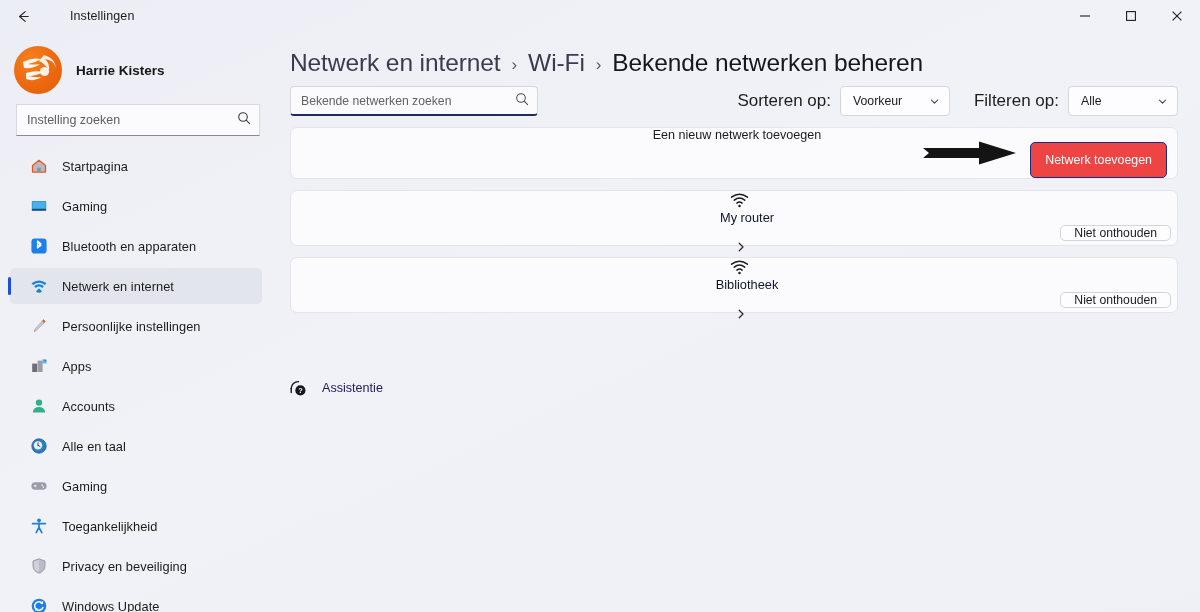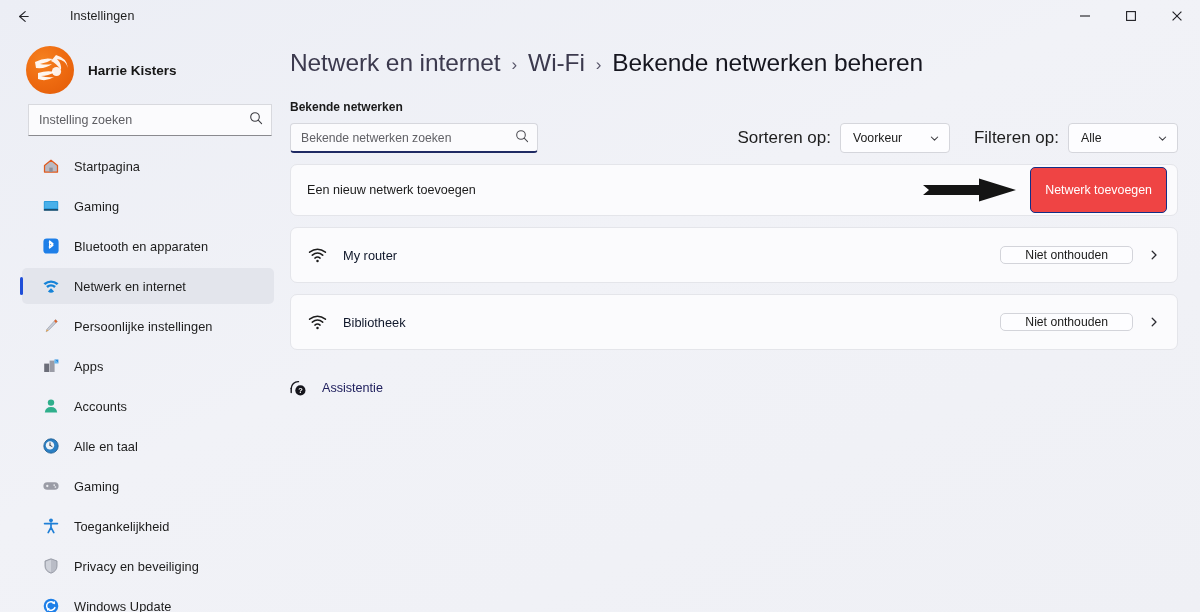--- a/index.html
+++ b/index.html
@@ -33,21 +33,21 @@
   .wincontrols {
     position: absolute; right: 0; top: 0; height: 32px; display: flex;
   }
   .wc {
     width: 46px; height: 32px; display: flex; align-items: center; justify-content: center;
   }
   .wc svg { display:block; }
 
   
   .sidebar {
-    position: absolute; left: 16px; top: 32px; width: 268px; height: 580px;
+    position: absolute; left: 4px; top: 32px; width: 268px; height: 580px;
     padding-top: 10px;
   }
   .profile {
     display: flex; align-items: center; height: 56px; padding-left: 10px; margin-bottom: 6px;
   }
   .avatar {
     width: 48px; height: 48px; border-radius: 50%;
     background: radial-gradient(circle at 35% 30%, #f58220 0%, #ef6c11 45%, #e25a07 100%);
     position: relative; overflow: hidden; flex: 0 0 48px;
   }
@@ -121,39 +121,39 @@
     border-radius: 4px; display: flex; align-items: center;
     padding: 0 9px 0 12px; min-width: 110px; justify-content: space-between;
   }
   .combo .cval { font-size: 12.3px; color: #1b1b1b; }
   .combo .chev { margin-left: 18px; display:flex; }
   .gap { width: 24px; }
 
   .card {
     margin: 11px 0 0 22px; width: 888px; background: #fbfbfd;
     border: 1px solid #e4e5ea; border-radius: 7px;
-    display: flex; align-items: center; position: relative;
+    display: flex; align-items: center; position: relative; flex-direction: column;
   }
   .card.add { height: 52px; padding: 0 10px 0 16px; }
   .card.net { height: 56px; padding: 0 6px 0 16px; }
   .card-text { font-size: 12.6px; color: #1b1b1b; }
   .net-name { font-size: 12.8px; color: #0f172a; margin-left: 16px; }
   .wifi-ico { width: 20px; height: 20px; display:flex; align-items:center; justify-content:center; }
 
   .primary-btn {
     margin-left: auto; background: #ef4444; color: #ffffff;
     border: 1px solid #122e86; border-radius: 5px;
     height: 46px; padding: 0 14px; font-size: 12.4px;
     font-family: "Liberation Sans", sans-serif;
     display: flex; align-items: center; justify-content: center;
   }
   .ghost-btn {
     margin-left: auto; background: #fdfdff; color: #1b1b1b;
     border: 1px solid #d3d4da; border-radius: 5px;
-    height: 18px; padding: 0 24px; font-size: 12.2px;
+    height: 18px; padding: 0 13px; font-size: 12.2px;
     font-family: "Liberation Sans", sans-serif;
     display: flex; align-items: center; justify-content: center;
   }
   .row-chev {
     width: 34px; height: 34px; display: flex; align-items: center; justify-content: center;
     margin-left: 4px;
   }
 
   .arrow-annot {
     position: absolute; right: 158px; top: 50%; transform: translateY(-50%);
@@ -373,21 +373,20 @@
   <div class="main">
 
     <div class="breadcrumb">
       <span class="crumb-link">Netwerk en internet</span>
       <span class="crumb-sep">›</span>
       <span class="crumb-link">Wi-Fi</span>
       <span class="crumb-sep">›</span>
       <span class="crumb-current">Bekende netwerken beheren</span>
     </div>
 
-    <div class="section-label">Bekende netwerken</div>
 
     <div class="toolrow">
 
       <div class="search-box">
         <input type="text" placeholder="Bekende netwerken zoeken" style="">
         <span>
           <svg width="14" height="14" viewBox="0 0 14 14">
             <circle cx="6" cy="6" r="4.3" fill="none" stroke="#4a4a50" stroke-width="1.05"></circle>
             <line x1="9.2" y1="9.2" x2="12.6" y2="12.6" stroke="#4a4a50" stroke-width="1.05" stroke-linecap="round"></line>
           </svg>

